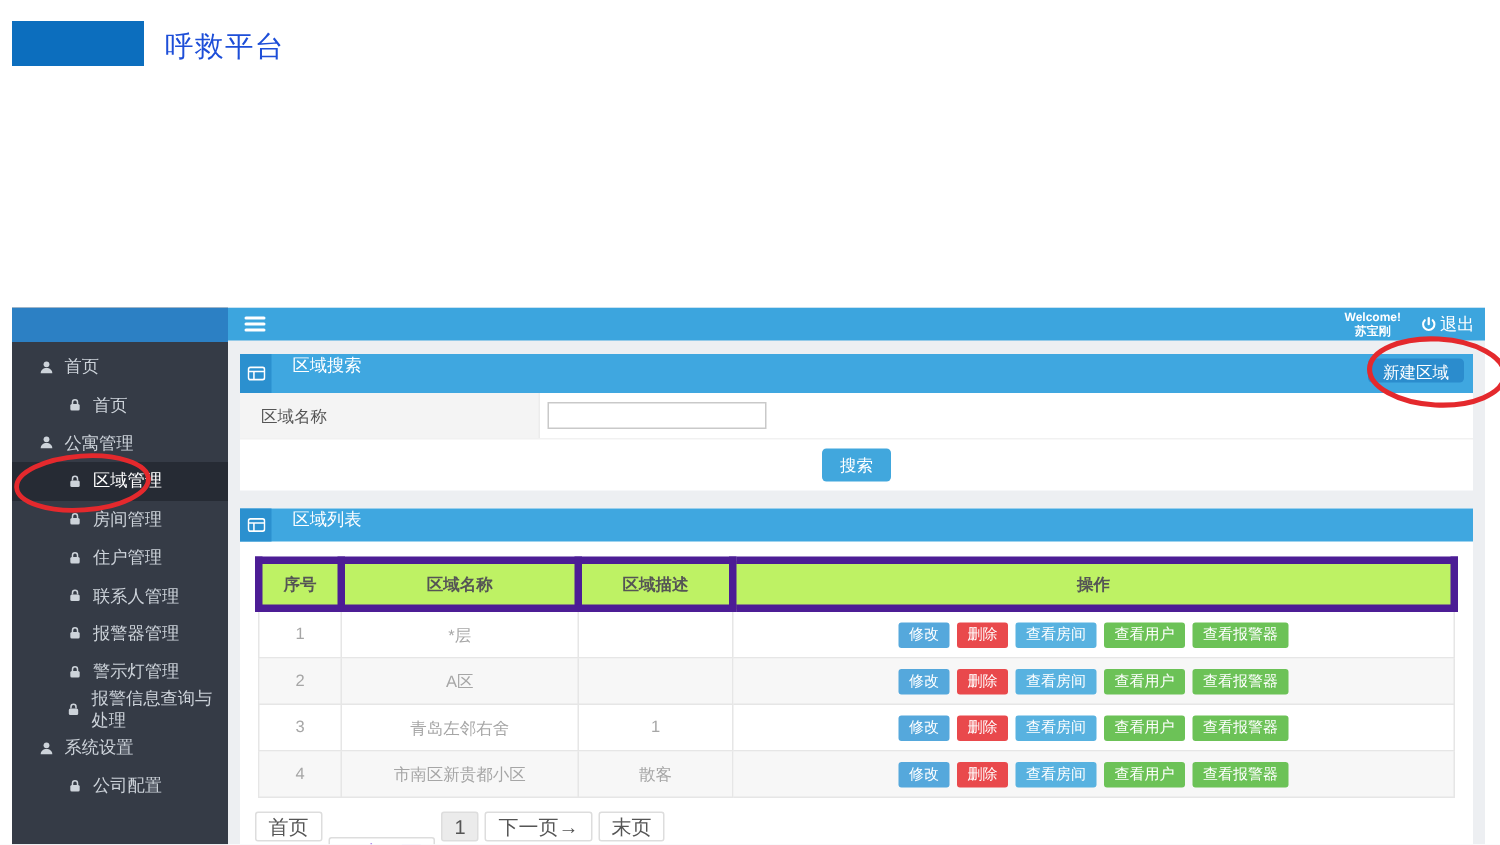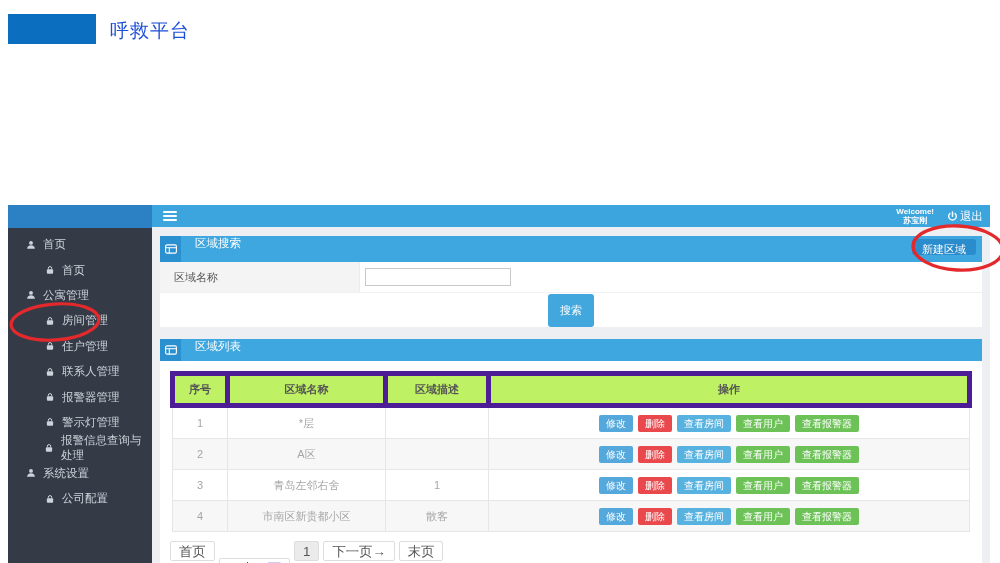--- a/index.html
+++ b/index.html
@@ -35,21 +35,21 @@
   .panel-title{color:#fff;font-size:11.5px;margin-left:14px;}
   .new-btn{position:absolute;right:6px;top:3px;height:16px;line-height:20px;padding:0 10px;
            background:var(--new-button,#2b8ccd);color:#fff;font-size:11px;border:none;border-radius:3px;cursor:pointer;}
   .form-row{height:30px;display:flex;border-bottom:1px solid #f1f1f1;}
   .label-cell{width:185px;background:#f4f4f4;border-right:1px solid #ececec;display:flex;align-items:center;
               padding-left:14px;font-size:11px;color:#555;}
   .input-cell{flex:1;display:flex;align-items:center;}
   .input-cell input{margin-left:5px;width:138px;height:16px;border:1px solid #c9c9c9;font-size:11px;padding:0 3px;}
   .search-row{height:34px;display:flex;align-items:center;justify-content:center;}
   .search-btn{background:var(--primary,#41a7dd);color:#fff;border:none;border-radius:3px;font-size:11px;
-              height:33px;padding:0 12px;cursor:pointer;}
+              height:22px;padding:0 12px;cursor:pointer;}
   .gap{height:12px;}
   .panel2-body{padding:10px 10px 8px 10px;}
   table.list{width:100%;border-collapse:collapse;font-size:11px;table-layout:fixed;}
   table.list th{height:25px;border:5px solid #4c1d95;color:#555;font-weight:bold;background:#bef264;}
   table.list td{height:28px;border:1px solid #e6e6e6;color:#a6a6a6;text-align:center;overflow:hidden;white-space:nowrap;}
   table.list tr:nth-child(even) td{background:#f7f7f7;}
   .actions{display:flex;gap:5px;justify-content:center;align-items:center;}
   .act-btn{height:17px;line-height:17px;padding:0 7px;border:none;border-radius:2px;color:#fff;
            font-size:10px;cursor:pointer;white-space:nowrap;}
   .pagination{margin-top:9px;display:flex;gap:4px;font-size:11px;}
@@ -92,20 +92,29 @@
           </div>
           <div class="menu-item section">
             <span class="mi">
               <svg width="10" height="10" viewBox="0 0 16 16">
                 <circle cx="8" cy="4.6" r="3.1" fill="#cdd3da"></circle>
                 <path d="M1.8 14c0-3.4 2.8-5.6 6.2-5.6s6.2 2.2 6.2 5.6z" fill="#cdd3da"></path>
               </svg>
             </span>
             <span>公寓管理</span>
           </div>
+          <div class="menu-item sub active">
+            <span class="mi">
+              <svg width="10" height="10" viewBox="0 0 16 16">
+                <path d="M5.3 7V5.2a2.7 2.7 0 0 1 5.4 0V7" stroke="#cdd3da" stroke-width="1.6" fill="none"></path>
+                <rect x="3" y="6.8" width="10" height="7" rx="1.6" fill="#cdd3da"></rect>
+              </svg>
+            </span>
+            <span>区域管理</span>
+          </div>
           <div class="menu-item sub">
             <span class="mi">
               <svg width="10" height="10" viewBox="0 0 16 16">
                 <path d="M5.3 7V5.2a2.7 2.7 0 0 1 5.4 0V7" stroke="#cdd3da" stroke-width="1.6" fill="none"></path>
                 <rect x="3" y="6.8" width="10" height="7" rx="1.6" fill="#cdd3da"></rect>
               </svg>
             </span>
             <span>房间管理</span>
           </div>
           <div class="menu-item sub">

